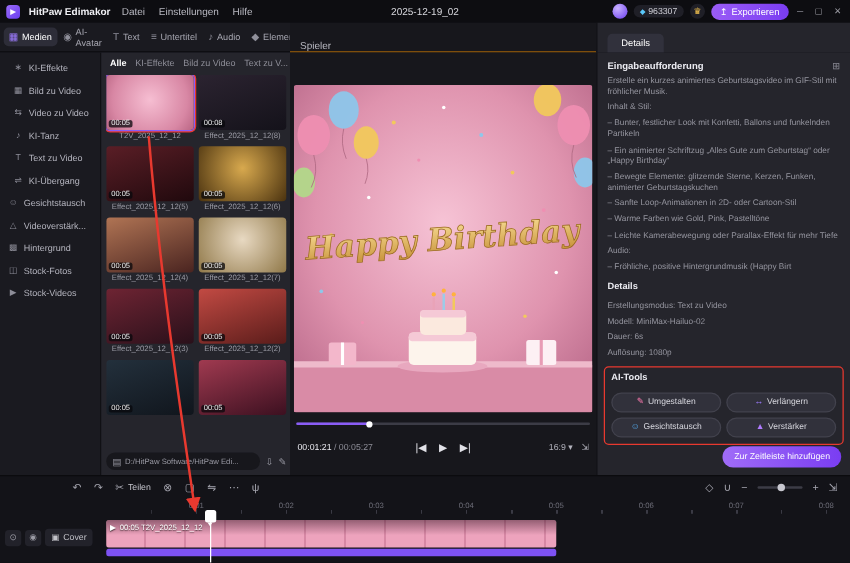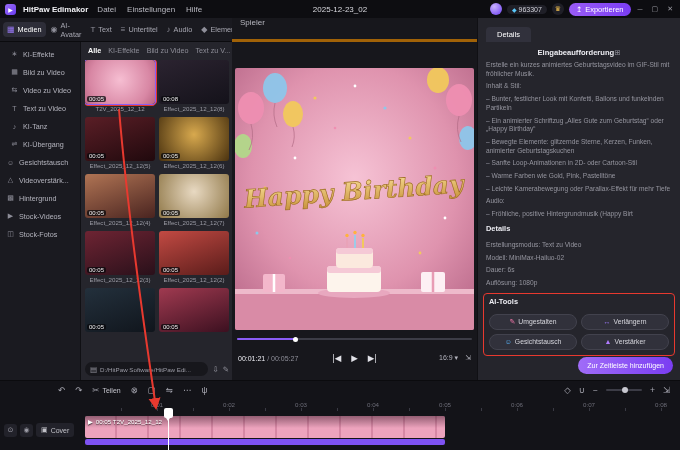--- a/index.html
+++ b/index.html
@@ -60,37 +60,37 @@
   .art-wine{background:linear-gradient(160deg,#6e2433,#29101a)}
   .art-fest{background:linear-gradient(160deg,#c24a43,#5a1c1a)}
   .art-dark2{background:linear-gradient(160deg,#23303c,#10151c)}
   .art-fest2{background:linear-gradient(160deg,#a03a50,#3c1020)}
   #pathbar{position:absolute;left:4px;right:3px;bottom:4px;height:14px;display:flex;align-items:center;gap:4px}
   .pathpill{flex:1;display:flex;align-items:center;gap:3px;background:#17171c;border-radius:7px;height:14px;
             padding:0 5px;font-size:6.2px;color:#9a9aa4;white-space:nowrap;overflow:hidden}
   .pbi{color:#9a9aa4;font-size:7.5px}
   
   #player-header{position:absolute;top:18px;left:232px;width:245px;height:24px;background:#17171c;
-                 border-bottom:3px solid #a16207;display:flex;align-items:flex-start;padding:0 8px;box-sizing:border-box;color:#b8b8c0;font-size:8px}
+                 border-bottom:1px solid #a16207;display:flex;align-items:flex-end;padding:0 8px;box-sizing:border-box;color:#b8b8c0;font-size:8px}
   #player{position:absolute;top:42px;left:232px;width:245px;height:338px;background:#17171c}
   #video{position:absolute;top:26px;left:3px;width:239px;height:262px;border-radius:2px;overflow:hidden}
   #progress{position:absolute;left:5px;right:5px;top:296px;height:2px;background:#3c3c46;border-radius:1px}
   #progress .fill{width:25%;height:100%;background:#8a5cf6;border-radius:1px;position:relative}
   #progress .knob{position:absolute;right:-2px;top:-1.5px;width:5px;height:5px;border-radius:50%;background:#fff}
   #pcontrols{position:absolute;left:6px;right:6px;top:305px;height:22px;display:flex;align-items:center;font-size:7px;color:#8f8f99}
   .timecode .cur{color:#ececf2}
   .pc-center{position:absolute;left:50%;transform:translateX(-50%);display:flex;gap:10px;align-items:center;color:#e2e2e8;font-size:8.5px}
   .pc-right{margin-left:auto;display:flex;gap:7px;align-items:center;color:#b4b4be}
   
   #details-header{position:absolute;top:18px;left:477px;width:203px;height:24px;background:#25252c;
                   border-left:1px solid #101014;display:flex;align-items:flex-end;padding-left:8px;box-sizing:border-box}
   .dtab{background:#31313c;border-radius:4px 4px 0 0;padding:3px 11px;font-size:7.5px;color:#fff}
   #details{position:absolute;top:42px;left:477px;width:203px;height:338px;background:#25252c;border-left:1px solid #101014;
            padding:5px 8px;box-sizing:border-box;font-size:6.6px;color:#95959f;line-height:1.32;overflow:hidden}
-  .dh{display:flex;align-items:center;justify-content:center;color:#ececf2;font-size:7.6px;font-weight:bold;margin:1px 0 3px}
+  .dh{display:flex;align-items:center;justify-content:space-between;color:#ececf2;font-size:7.6px;font-weight:bold;margin:1px 0 3px}
   .copyic{color:#8a8a94;font-weight:normal;font-size:7.5px}
   .dpara{margin:0 0 4px}
   .dsechead{margin-top:4px}
   .dbold{color:#ececf2;font-weight:bold;font-size:7.4px;margin-top:5px}
   #ai-tools{border:1.5px solid #e8392f;border-radius:4px;padding:3px 5px 5px;margin:5px -3px 0 -3px}
   #ai-tools .dbold{margin-top:0}
   #ai-grid{display:grid;grid-template-columns:1fr 1fr;gap:4px;margin-top:3px}
   .aibtn{display:flex;align-items:center;justify-content:center;gap:3px;background:#31313b;border:1px solid #42424d;
          border-radius:8px;height:14px;font-size:6.8px;color:#d6d6dd}
   .aii{font-size:7px}
@@ -127,21 +127,21 @@
 </style>
 </head>
 <body>
 
 <header id="titlebar">
   <span class="logo">▶</span>
   <span class="appname">HitPaw Edimakor</span>
   <span class="menu">Datei</span>
   <span class="menu">Einstellungen</span>
   <span class="menu">Hilfe</span>
-  <span id="project-title">2025-12-23_02</span>
+  <span id="project-title">2025-12-19_02</span>
   <div class="tb-right">
     <span class="avatar"></span>
     <span class="idpill">
       <i class="dia">◆</i>
       <span>963307</span>
     </span>
     <span class="crown">
         <i>♛</i>
       </span>
     <span class="export-btn">
@@ -189,50 +189,50 @@
   </div>
   <div class="side-item sub">
     <span class="si">▦</span>
     <span>Bild zu Video</span>
   </div>
   <div class="side-item sub">
     <span class="si">⇆</span>
     <span>Video zu Video</span>
   </div>
   <div class="side-item sub">
+    <span class="si">♪</span>
+    <span>KI-Tanz</span>
+  </div>
+  <div class="side-item sub">
     <span class="si">T</span>
     <span>Text zu Video</span>
-  </div>
-  <div class="side-item sub">
-    <span class="si">♪</span>
-    <span>KI-Tanz</span>
   </div>
   <div class="side-item sub">
     <span class="si">⇌</span>
     <span>KI-Übergang</span>
   </div>
   <div class="side-item">
     <span class="si">☺</span>
     <span>Gesichtstausch</span>
   </div>
   <div class="side-item">
     <span class="si">△</span>
     <span>Videoverstärk...</span>
   </div>
   <div class="side-item">
     <span class="si">▩</span>
     <span>Hintergrund</span>
   </div>
   <div class="side-item">
+    <span class="si">◫</span>
+    <span>Stock-Fotos</span>
+  </div>
+  <div class="side-item">
     <span class="si">▶</span>
     <span>Stock-Videos</span>
-  </div>
-  <div class="side-item">
-    <span class="si">◫</span>
-    <span>Stock-Fotos</span>
   </div>
 </aside>
 
 <section id="library">
   <div id="filter-tabs">
     <span class="ftab active">Alle</span>
     <span class="ftab">KI-Effekte</span>
     <span class="ftab">Bild zu Video</span>
     <span class="ftab">Text zu V...</span>
   </div>

